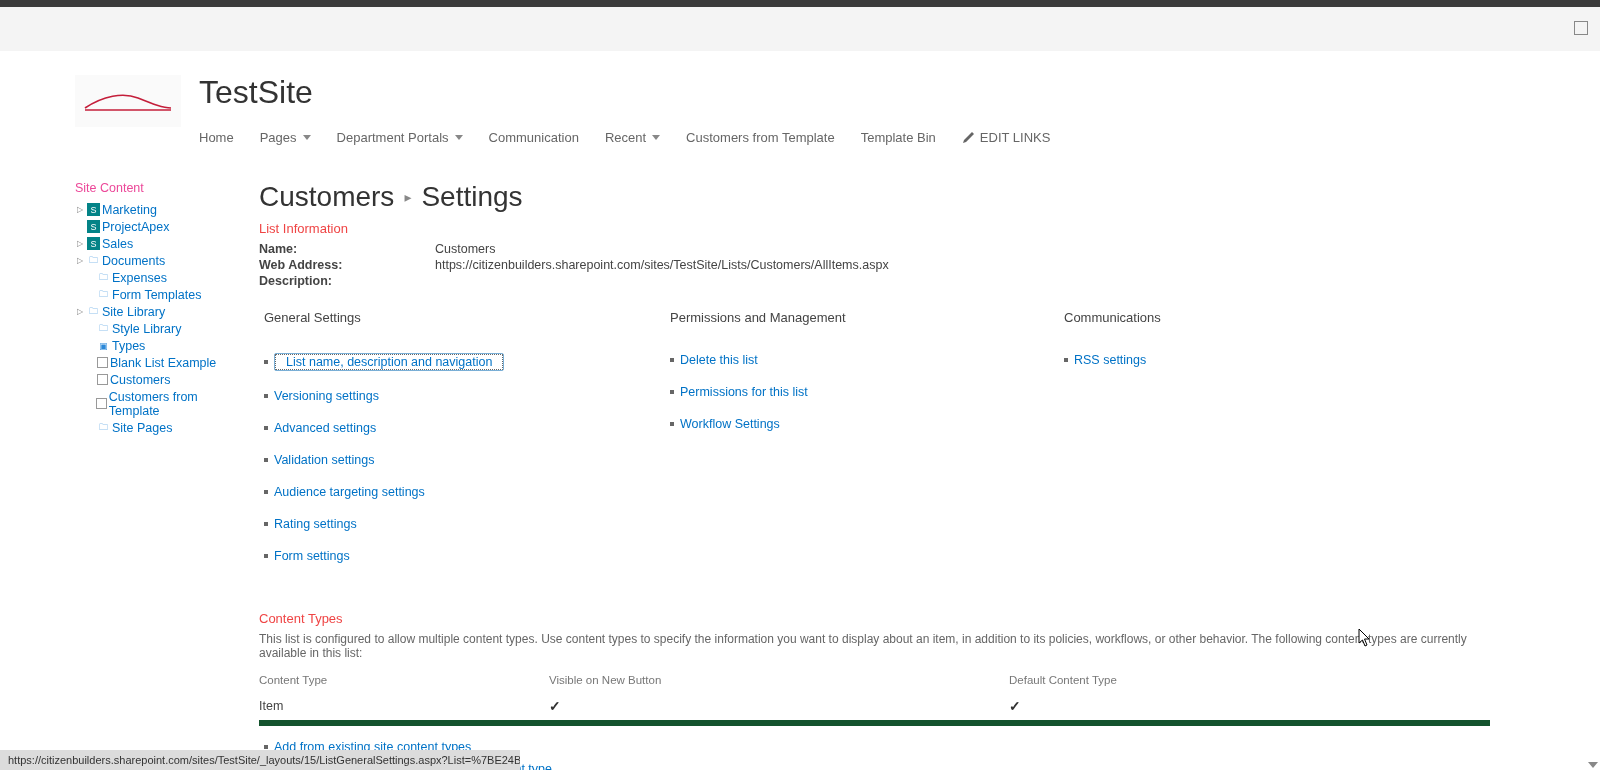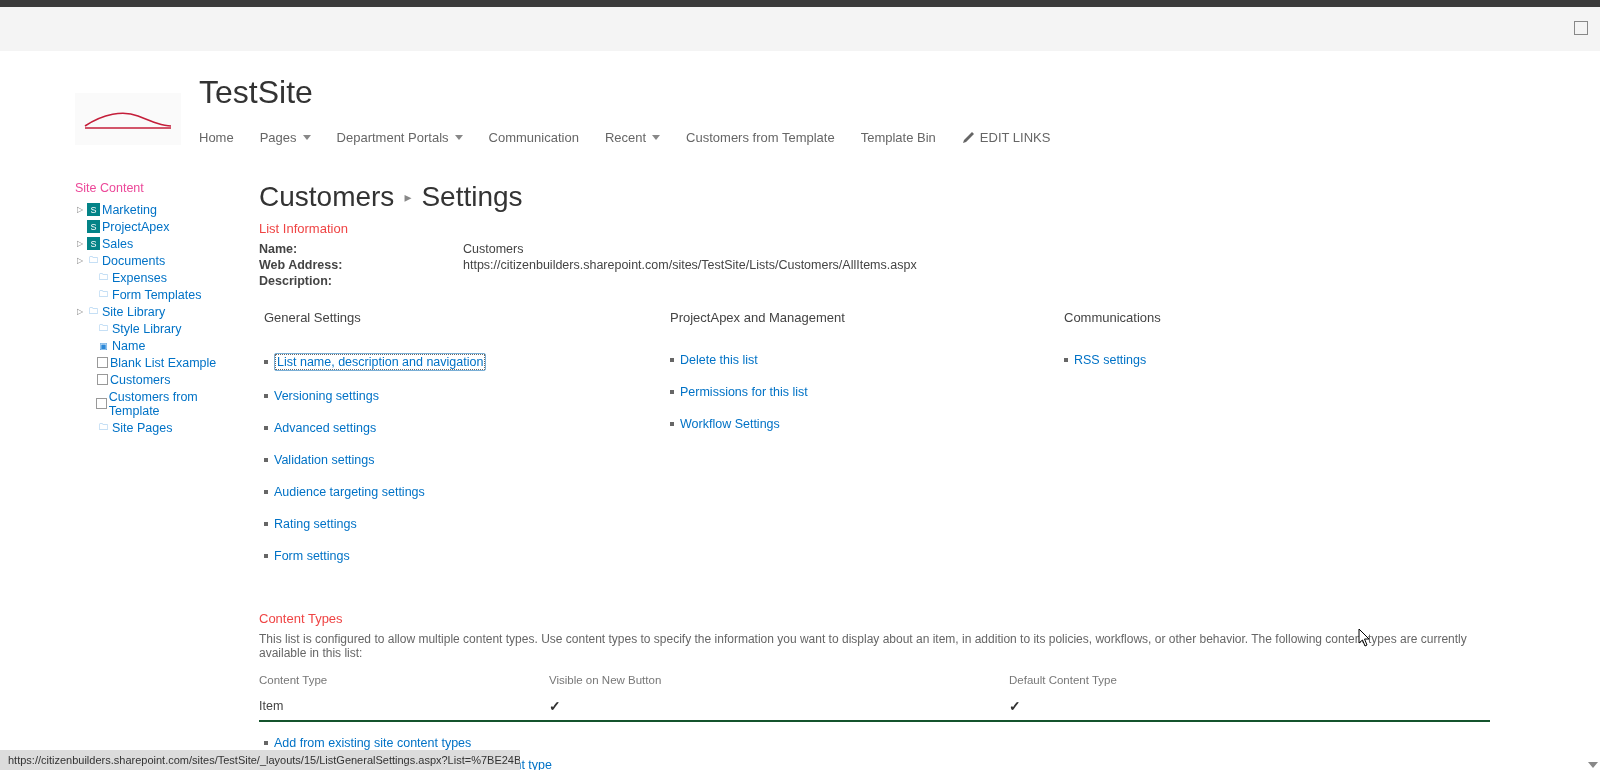--- a/index.html
+++ b/index.html
@@ -20,21 +20,21 @@
   right: 12px;
   top: 14px;
   width: 14px;
   height: 14px;
   border: 1.5px solid #888;
   position: absolute;
 }
 
 .header-area {
   display: flex;
-  align-items: flex-end;
+  align-items: flex-start;
   padding: 24px 0 0 75px;
   gap: 18px;
 }
 .logo-box {
   width: 106px;
   height: 52px;
   background: #fafafa;
   display: flex;
   align-items: center;
   justify-content: center;
@@ -119,21 +119,21 @@
   gap: 10px;
 }
 .breadcrumb .sep { font-size: 14px; color: #888; }
 
 .section-heading {
   font-size: 13px;
   color: #ef4444;
   margin-bottom: 6px;
 }
 .info-row { display: flex; margin-bottom: 2px; font-size: 12.5px; }
-.info-label { width: 204px; font-weight: 600; }
+.info-label { width: 176px; font-weight: 600; }
 .info-value { color: #444; }
 
 .settings-columns {
   display: flex;
   margin-top: 22px;
   gap: 0;
 }
 .settings-col { }
 .settings-col.c1 { width: 406px; }
 .settings-col.c2 { width: 394px; }
@@ -157,21 +157,21 @@
   display: inline-block;
 }
 .setting-link {
   color: #0072c6;
   font-size: 12.5px;
   cursor: pointer;
 }
 .setting-link.focused {
   border: 1px solid #7aafd6;
   border-radius: 2px;
-  padding: 1px 2px;
+  padding: 1px 11px;
   outline: 1px dotted #666;
   outline-offset: -2px;
 }
 
 .ct-section { margin-top: 30px; }
 .ct-desc {
   font-size: 12px;
   color: #666;
   margin: 6px 0 10px 0;
 }
@@ -182,21 +182,21 @@
 }
 .ct-table th {
   text-align: left;
   font-weight: 400;
   color: #777;
   padding: 4px 0 6px 0;
   font-size: 11.5px;
 }
 .ct-table td {
   padding: 6px 0;
-  border-bottom: 2px solid #14532d;
+  border-bottom: 6px solid #14532d;
   color: #444;
 }
 .check { font-size: 14px; color: #333; font-weight: bold; }
 
 .ct-links { margin-top: 14px; }
 .ct-links .setting-link-row { margin-bottom: 8px; }
 
 
 .status-bar {
   position: absolute;
@@ -329,21 +329,21 @@
       <span class="tree-link">Site Library</span>
     </div>
     <div class="tree-item" style="padding-left:10px">
       <span class="tree-expand"></span>
       <span class="tree-icon doc">🗀</span>
       <span class="tree-link">Style Library</span>
     </div>
     <div class="tree-item" style="padding-left:10px">
       <span class="tree-expand"></span>
       <span class="tree-icon img">▣</span>
-      <span class="tree-link">Name</span>
+      <span class="tree-link">Types</span>
     </div>
     <div class="tree-item" style="padding-left:10px">
       <span class="tree-expand"></span>
       <span class="tree-icon list"></span>
       <span class="tree-link">Blank List Example</span>
     </div>
     <div class="tree-item" style="padding-left:10px">
       <span class="tree-expand"></span>
       <span class="tree-icon list"></span>
       <span class="tree-link">Customers</span>
@@ -407,21 +407,21 @@
         <div class="setting-link-row">
             <span class="bullet"></span>
             <span class="setting-link">Rating settings</span>
           </div>
         <div class="setting-link-row">
             <span class="bullet"></span>
             <span class="setting-link">Form settings</span>
           </div>
       </div>
       <div class="settings-col c2">
-        <div class="col-heading">ProjectApex and Management</div>
+        <div class="col-heading">Permissions and Management</div>
         <div class="setting-link-row">
             <span class="bullet"></span>
             <span class="setting-link">Delete this list</span>
           </div>
         <div class="setting-link-row">
             <span class="bullet"></span>
             <span class="setting-link">Permissions for this list</span>
           </div>
         <div class="setting-link-row">
             <span class="bullet"></span>

